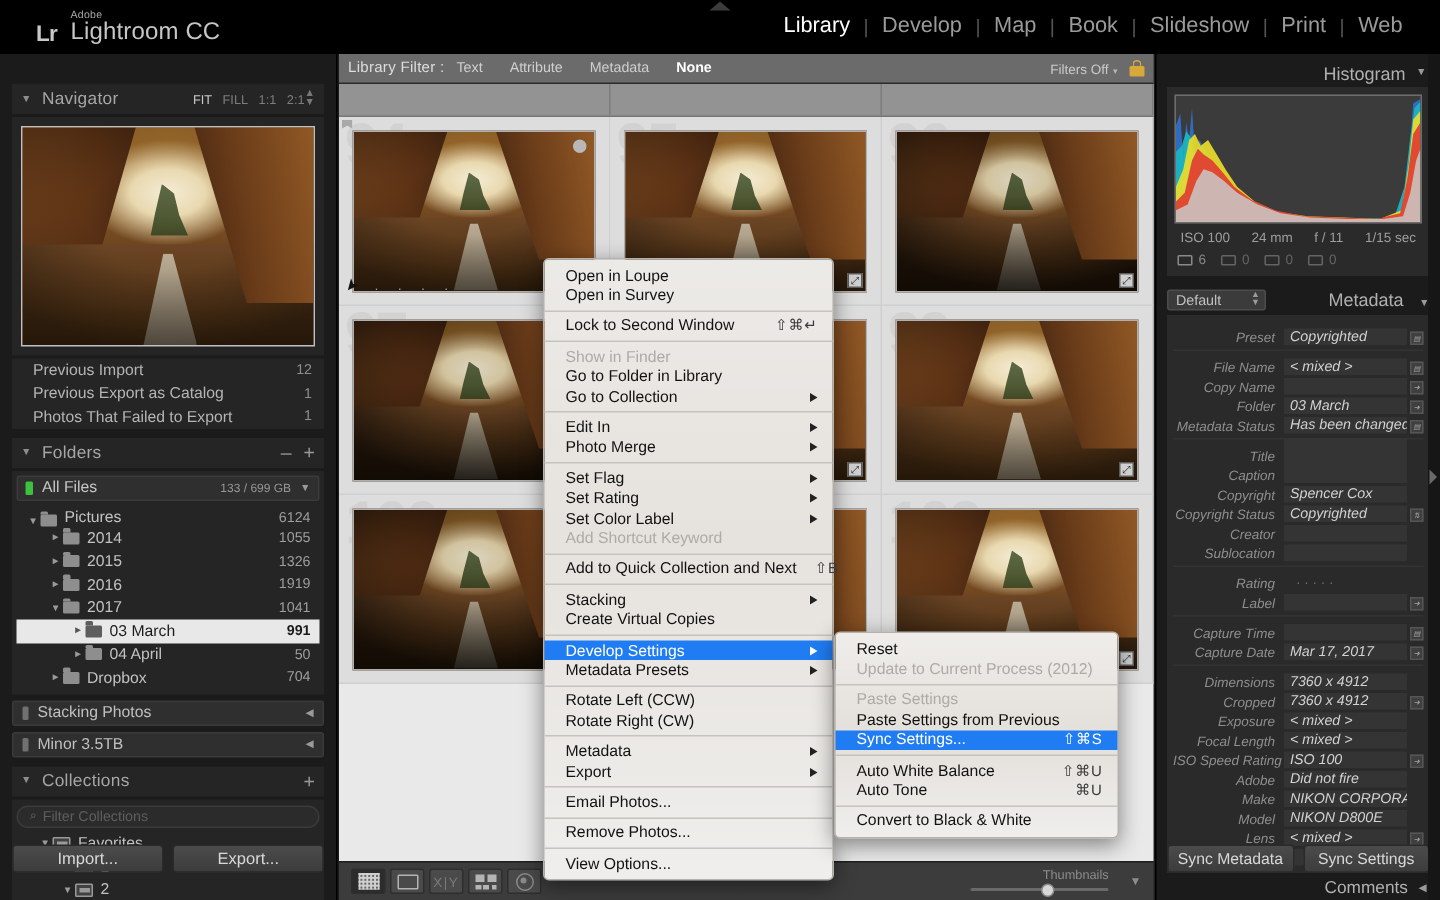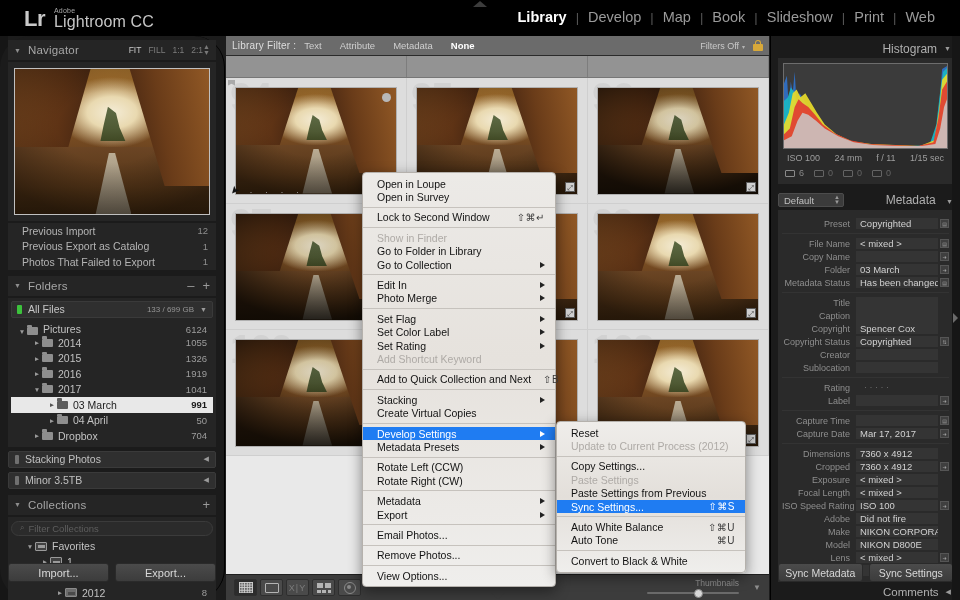--- a/index.html
+++ b/index.html
@@ -19,56 +19,55 @@
   .identity-bar {
     position: absolute; left: 0; top: 0; width: 960px; height: 36px;
     background: #000;
     display: flex; align-items: center;
   }
   .lr-logo {
     display: flex; align-items: flex-end;
     margin-left: 24px; color: #b8b8b8;
   }
   .lr-mark {
-    font-size: 22px; font-weight: bold; letter-spacing: -0.5px;
+    font-size: 15px; font-weight: bold; letter-spacing: -0.5px;
     color: #c9c9c9; line-height: 1;
   }
   .lr-wordblock { margin-left: 9px; line-height: 1; }
   .lr-adobe { font-size: 7px; color: #a8a8a8; display: block; letter-spacing: .2px; }
   .lr-name { font-size: 16px; color: #c6c6c6; display: block; letter-spacing: .1px; }
 
   .module-picker {
     position: absolute; right: 16px; top: 9px;
     display: flex; align-items: center; gap: 0px;
     font-size: 14.5px;
   }
   .module-item { color: #9a9a9a; padding: 0 9px; cursor: pointer; }
-  .module-item.active { color: #ffffff; font-weight: bold; text-align: center; }
+  .module-item.active { color: #ffffff; font-weight: normal; text-align: center; }
   .module-sep { color: #565656; font-size: 13px; }
 
   .top-arrow {
     position: absolute; left: 50%; top: 1px; margin-left: -7px;
     width: 0; height: 0;
     border-left: 7px solid transparent; border-right: 7px solid transparent;
     border-bottom: 6px solid #3c3c3c;
   }
   .bottom-arrow {
     position: absolute; left: 50%; bottom: 1px; margin-left: -7px;
     width: 0; height: 0;
     border-left: 7px solid transparent; border-right: 7px solid transparent;
     border-top: 6px solid #3c3c3c;
   }
 
   
   .left-panel {
     position: absolute; left: 0; top: 36px; width: 225px; bottom: 0;
     background: #1b1b1b;
     border-right: 1px solid #000;
-    padding: 0 8px;
-    border-radius: 31px;
+    padding: 16px 8px;
   }
   .panel-header {
     height: 20px; display: flex; align-items: center;
     color: #a6a6a6; font-size: 11.5px;
     background: #252525;
     padding: 0 6px;
     margin-top: 4px;
   }
   .disc-tri {
     font-size: 7px; color: #8d8d8d; margin-right: 7px;
@@ -238,21 +237,21 @@
     width:66px; height:14px; background:#3b3b3b; border:1px solid #4c4c4c; border-radius:2px;
     color:#c0c0c0; font-size:9.5px; display:flex; align-items:center; padding-left:5px;
   }
   .sel-arrows { margin-left:auto; font-size:6px; color:#9a9a9a; line-height:.85; padding-right:3px; display:flex;flex-direction:column;}
   .meta-title { margin-left:auto; color:#b0b0b0; font-size:12px; }
   .meta-title .tri { margin-left:7px; font-size:7px; color:#9a9a9a; }
 
   .meta-panel { background:#2a2a2a; margin-top:3px; padding:4px 4px 2px; }
   .meta-group { border-bottom:1px solid #333; padding:3px 0; }
   .meta-group:last-child { border-bottom:none; }
-  .meta-row { display:flex; align-items:center; height:13px; font-size:9px; }
+  .meta-row { display:flex; align-items:flex-end; height:13px; font-size:9px;font-style:italic; }
   .meta-row .mk { width:74px; text-align:right; color:#8e8e8e; padding-right:6px; flex:none; white-space:nowrap;}
   .meta-row .mv {
     flex:1; color:#d2d2d2; background:#343434; height:11px; line-height:11px;
     padding-left:4px; overflow:hidden; white-space:nowrap; font-size:9.5px;
   }
   .meta-row .mv.empty { color:#343434; }
   .meta-row .mbtn {
     width:9px; height:9px; background:#3f3f3f; border:1px solid #555; margin-left:2px; flex:none;
     font-size:5px; color:#a0a0a0; text-align:center; line-height:8px;
   }
@@ -1066,25 +1065,25 @@
       <div class="mi">
         <span class="label">Photo Merge</span>
         <span class="caret"></span>
       </div>
       <div class="msep"></div>
       <div class="mi">
         <span class="label">Set Flag</span>
         <span class="caret"></span>
       </div>
       <div class="mi">
+        <span class="label">Set Rating</span>
+        <span class="caret"></span>
+      </div>
+      <div class="mi">
         <span class="label">Set Color Label</span>
-        <span class="caret"></span>
-      </div>
-      <div class="mi">
-        <span class="label">Set Rating</span>
         <span class="caret"></span>
       </div>
       <div class="mi disabled">
         <span class="label">Add Shortcut Keyword</span>
       </div>
       <div class="msep"></div>
       <div class="mi">
         <span class="label">Add to Quick Collection and Next</span>
         <span class="short">⇧B</span>
       </div>
@@ -1135,23 +1134,20 @@
       </div>
     </div>
   <div class="ctx-sub" id="ctx-sub">
       <div class="mi">
         <span class="label">Reset</span>
       </div>
       <div class="mi disabled">
         <span class="label">Update to Current Process (2012)</span>
       </div>
       <div class="msep"></div>
-      <div class="mi">
-        <span class="label">Copy Settings...</span>
-      </div>
       <div class="mi disabled">
         <span class="label">Paste Settings</span>
       </div>
       <div class="mi">
         <span class="label">Paste Settings from Previous</span>
       </div>
       <div class="mi hl">
         <span class="label">Sync Settings...</span>
         <span class="short">⇧⌘S</span>
       </div>

